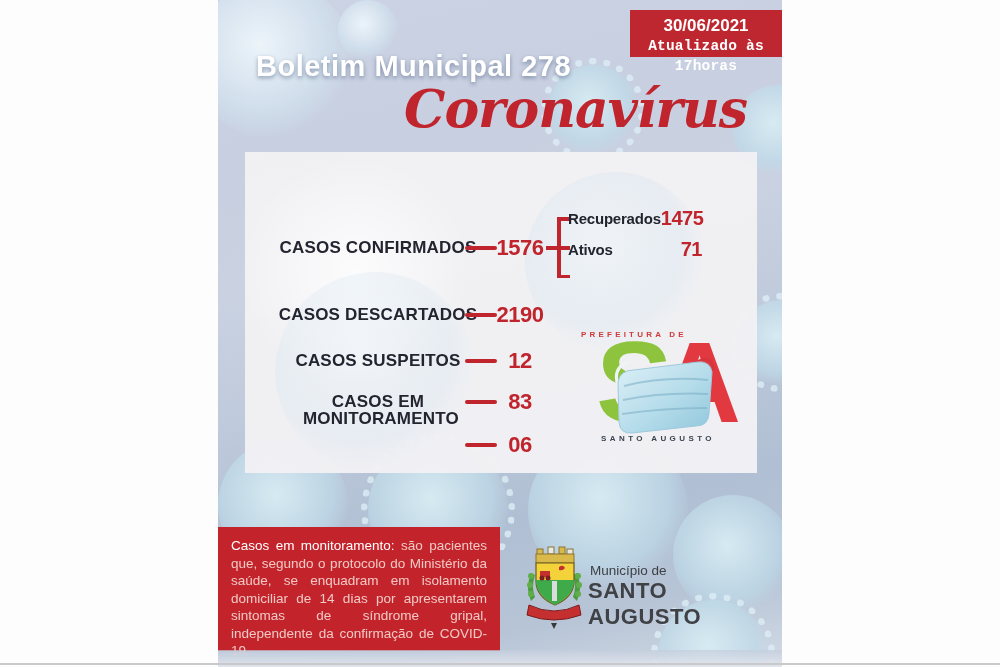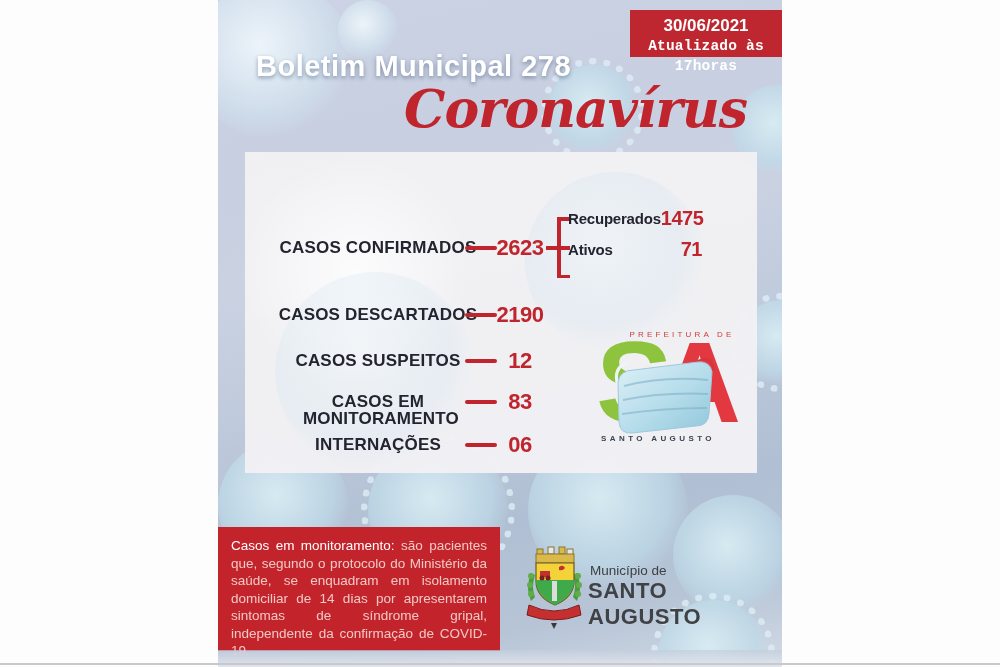--- a/index.html
+++ b/index.html
@@ -50,22 +50,22 @@
   .short-dash{position:absolute;left:328px;top:246px;width:11px;height:3.5px;background:#c0242c;}
   .bracket-v{position:absolute;left:339px;top:217px;width:3.5px;height:61px;background:#c0242c;}
   .bracket-stub{position:absolute;left:339px;width:13px;height:3.5px;background:#c0242c;}
   .bk-row{
     position:absolute;left:350px;width:134px;height:26px;display:flex;
     justify-content:space-between;align-items:center;white-space:nowrap;
   }
   .bk-label{font-size:15px;font-weight:bold;color:#23242f;letter-spacing:-.2px;}
   .bk-value{font-size:20px;font-weight:bold;color:#c0242c;letter-spacing:-.5px;}
   
-  .sa-pref{position:absolute;left:401px;top:330px;width:126px;text-align:center;
-    font-size:8px;font-weight:normal;letter-spacing:3.2px;color:#cf3b3a;}
+  .sa-pref{position:absolute;left:363px;top:330px;width:126px;
+    font-size:8px;font-weight:bold;letter-spacing:3.2px;color:#cf3b3a;}
   .sa-letter{position:absolute;top:325px;font-size:115px;line-height:115px;font-weight:bold;}
   .sa-s{left:378px;color:#8ec43d;}
   .sa-a{left:440px;color:#e23940;}
   .sa-mask{position:absolute;left:394px;top:356px;width:106px;height:80px;}
   .sa-city{position:absolute;left:379px;top:434px;width:122px;text-align:center;
     font-size:8px;font-weight:bold;letter-spacing:3.4px;color:#3a4350;}
   
   .note{
     position:absolute;left:0;top:527px;width:282px;height:124px;background:#c3242c;
     box-sizing:border-box;padding:10px 13px;color:#f0c9c5;font-size:13.5px;line-height:17.5px;
@@ -106,21 +106,21 @@
   <div class="script-title">Coronavírus</div>
 
   <div class="panel">
 
     <div class="virus" style="left:280px;top:20px;width:180px;height:180px;opacity:.55;"></div>
     <div class="virus" style="left:30px;top:120px;width:200px;height:200px;opacity:.5;"></div>
   </div>
 
   <div class="stat-label" style="top:236px;">CASOS CONFIRMADOS</div>
   <div class="stat-dash" style="top:246px;"></div>
-  <div class="stat-value" style="top:235px;">2623</div>
+  <div class="stat-value" style="top:235px;">1576</div>
 
   <div class="short-dash"></div>
   <div class="bracket-v"></div>
   <div class="bracket-stub" style="top:217px;"></div>
   <div class="bracket-stub" style="top:246px;"></div>
   <div class="bracket-stub" style="top:274.5px;"></div>
 
   <div class="bk-row" style="top:205px;">
     <span class="bk-label">Recuperados</span>
     <span class="bk-value">1475</span>
@@ -135,21 +135,20 @@
   <div class="stat-value" style="top:302px;">2190</div>
 
   <div class="stat-label" style="top:349px;">CASOS SUSPEITOS</div>
   <div class="stat-dash" style="top:359px;"></div>
   <div class="stat-value" style="top:348px;">12</div>
 
   <div class="stat-label two-line" style="top:385px;margin-top:8px;">CASOS EM MONITORAMENTO</div>
   <div class="stat-dash" style="top:400px;"></div>
   <div class="stat-value" style="top:389px;">83</div>
 
-  <div class="stat-label" style="top:433px;">INTERNAÇÕES</div>
   <div class="stat-dash" style="top:443px;"></div>
   <div class="stat-value" style="top:432px;">06</div>
 
   <div class="sa-pref">PREFEITURA DE</div>
   <div class="sa-letter sa-s">S</div>
   <div class="sa-letter sa-a">A</div>
   <svg class="sa-mask" viewBox="0 0 106 80">
     <defs>
       <linearGradient id="mg" x1="0" y1="0" x2="1" y2="1">
         <stop offset="0" stop-color="#ddf0f7"></stop>

